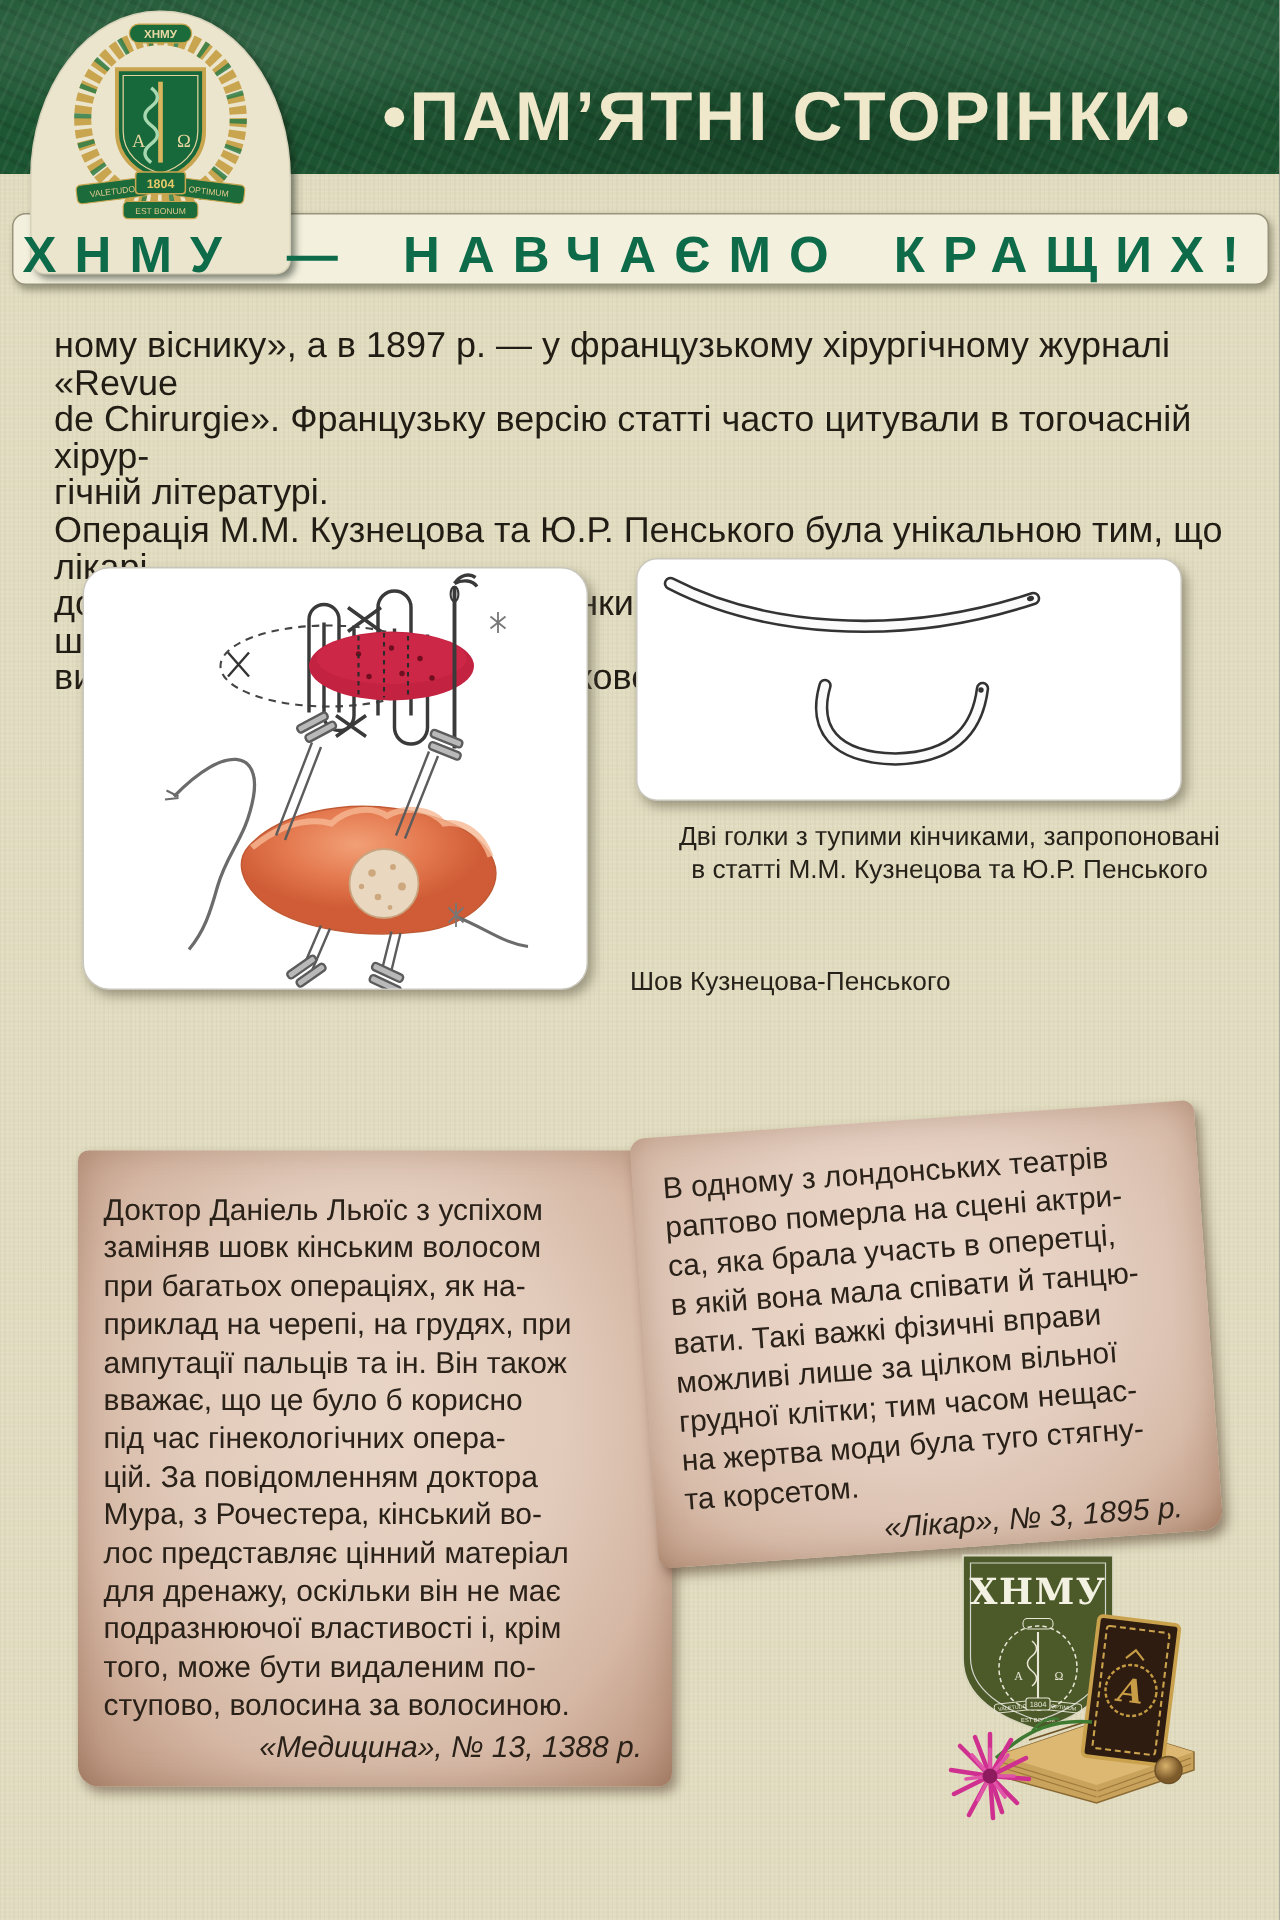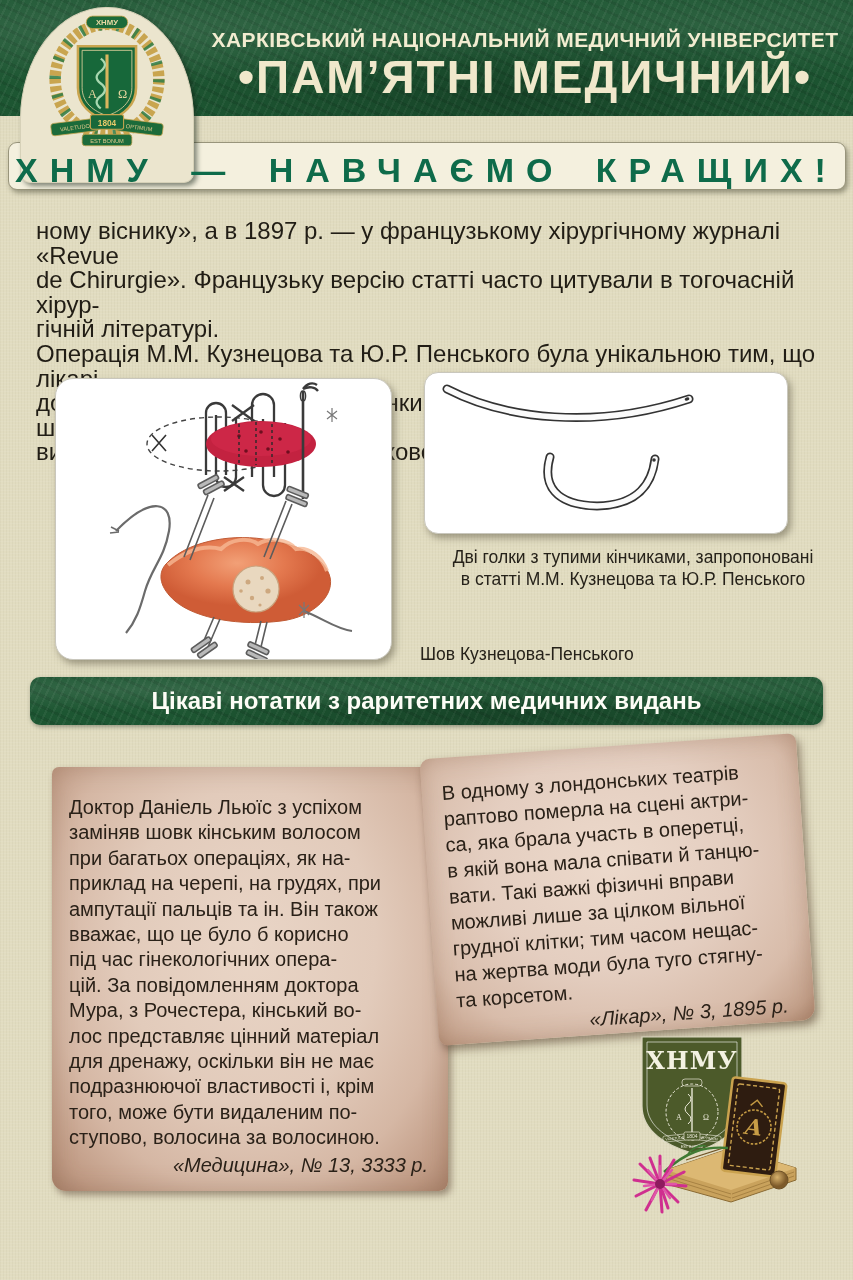--- a/index.html
+++ b/index.html
@@ -68,22 +68,21 @@
   .bottom-shield{left:637px;top:1032px;width:110px;height:126px;z-index:1;}
   .books{left:628px;top:1072px;width:185px;height:150px;z-index:2;}
   svg{display:block;}
 </style>
 </head>
 <body>
 
 <div class="page">
 
   <div class="abs header-green green-texture">
-    <div class="abs uni-title">ХАРКІВСЬКИЙ НАЦІОНАЛЬНИЙ МЕДИЧНИЙ УНІВЕРСИТЕТ</div>
-    <div class="abs series-title">•ПАМ’ЯТНІ МЕДИЧНИЙ•</div>
+    <div class="abs series-title">•ПАМ’ЯТНІ СТОРІНКИ•</div>
   </div>
 
   <div class="abs slogan-banner"></div>
   <div class="abs slogan-text">ХНМУ — НАВЧАЄМО КРАЩИХ!</div>
 
   <div class="abs arch">
     <svg width="170" height="140" viewBox="0 0 160 135" style="margin:5px auto 0">
       <ellipse cx="80" cy="64" rx="50" ry="53" fill="none" stroke="#c9a54f" stroke-width="11" stroke-dasharray="5 2.5"></ellipse>
       <ellipse cx="80" cy="64" rx="50" ry="53" fill="none" stroke="#2e7d46" stroke-width="11" stroke-dasharray="3 15" opacity=".85"></ellipse>
       <rect x="60" y="3" width="40" height="12" rx="6" fill="#1c6b3a" stroke="#c9a54f" stroke-width=".8"></rect>
@@ -206,25 +205,24 @@
         <path d="M125,84 C117,112 130,132 172,133 C214,132 227,110 230,86" stroke="#fbfbfb" stroke-width="5.6"></path>
         <circle cx="229" cy="87" r="1.8" fill="#333" stroke="none"></circle>
       </g>
     </svg>
   </div>
 
   <div class="abs suture-caption">Шов Кузнецова-Пенського</div>
 
   <div class="abs needles-caption">Дві голки з тупими кінчиками, запропоновані<br>в статті М.М. Кузнецова та Ю.Р. Пенського</div>
 
-  <div class="abs section-banner green-texture">Цікаві нотатки з раритетних медичних видань</div>
 
   <article class="abs card card1">
     <div>Доктор Даніель Льюїс з успіхом<br>заміняв шовк кінським волосом<br>при багатьох операціях, як на-<br>приклад на черепі, на грудях, при<br>ампутації пальців та ін. Він також<br>вважає, що це було б корисно<br>під час гінекологічних опера-<br>цій. За повідомленням доктора<br>Мура, з Рочестера, кінський во-<br>лос представляє цінний матеріал<br>для дренажу, оскільки він не має<br>подразнюючої властивості і, крім<br>того, може бути видаленим по-<br>ступово, волосина за волосиною.</div>
-    <div class="card-source">«Медицина», № 13, 3333 р.</div>
+    <div class="card-source">«Медицина», № 13, 1388 р.</div>
   </article>
 
   <article class="abs card card2">
     <div>В одному з лондонських театрів<br>раптово померла на сцені актри-<br>са, яка брала участь в оперетці,<br>в якій вона мала співати й танцю-<br>вати. Такі важкі фізичні вправи<br>можливі лише за цілком вільної<br>грудної клітки; тим часом нещас-<br>на жертва моди була туго стягну-<br>та корсетом.</div>
     <div class="card-source">«Лікар», № 3, 1895 р.</div>
   </article>
 
   <div class="abs bottom-shield">
     <svg width="110" height="126" viewBox="0 0 110 126">
       <path d="M5,5 H105 V74 c0,26 -26,40 -50,47 c-24,-7 -50,-21 -50,-47 Z" fill="#4c5a2a" stroke="#d9d6bf" stroke-width="1.2"></path>

